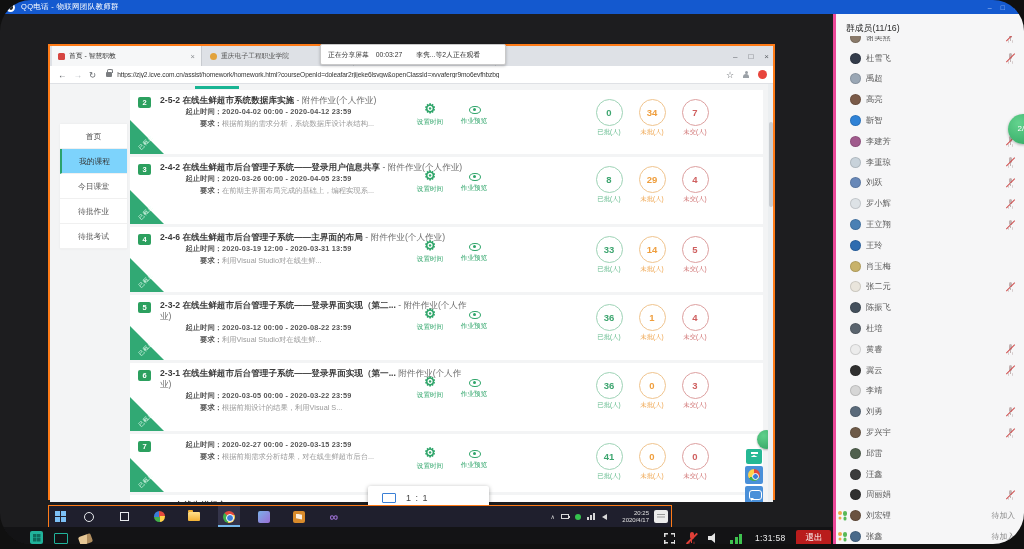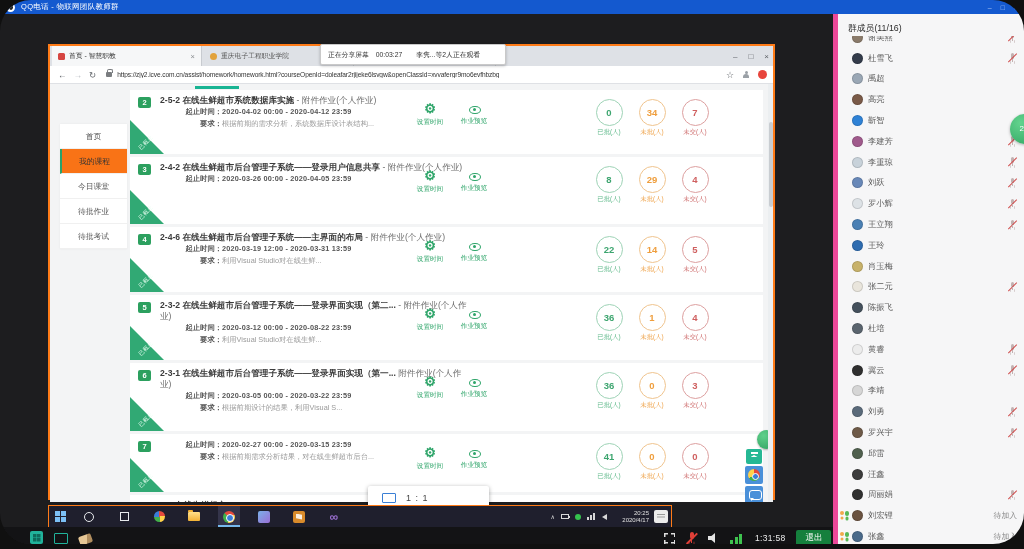--- a/index.html
+++ b/index.html
@@ -45,21 +45,21 @@
   .profile-dot { width:9px; height:9px; border-radius:50%; background:#e8453c; }
 
   
   .content { position:relative; height:418px; background:#f3f4f5; overflow:hidden; }
   .teal-bar { position:absolute; left:145px; top:2px; width:44px; height:3px; background:#19b493; }
   .scrollbar { position:absolute; right:0; top:0; width:5px; height:100%; background:#eceff1; }
   .scroll-thumb { position:absolute; right:0.5px; top:38px; width:4px; height:85px; background:#c9cdd1; border-radius:2px; }
 
   .sidenav { position:absolute; left:10px; top:40px; width:67px; background:#fff; box-shadow:0 0 2px rgba(0,0,0,.06); }
   .nav-item { height:25px; line-height:25px; text-align:center; font-size:7.8px; color:#555; border-bottom:1px solid #f0f0f0; }
-  .nav-item.active { background:#f97316; border-left:2px solid #2ba26b; color:#333; }
+  .nav-item.active { background:#7dd3fc; border-left:2px solid #2ba26b; color:#333; }
 
   .cards { position:absolute; left:80px; top:6px; width:633px; }
   .card { position:relative; background:#fff; margin-bottom:3px; overflow:hidden; padding:5px 0 0 30px; }
   .badge { position:absolute; left:8px; top:7px; width:13px; height:11px; background:#2ca05f; border-radius:2px; color:#fff; font-size:7.5px; font-weight:bold; text-align:center; line-height:11px; }
   .c-title { width:312px; font-size:8.6px; font-weight:bold; color:#3c3c3c; line-height:11px; }
   .c-suffix { color:#6d6d6d; font-weight:normal; }
   .line { margin-left:18px; font-size:7.3px; line-height:11.5px; width:300px; white-space:nowrap; overflow:hidden; }
   .lbl { display:inline-block; width:44px; text-align:right; font-weight:bold; color:#555; }
   .val-date { color:#555; font-weight:bold; letter-spacing:.2px; }
   .val-req { color:#9a9a9a; }
@@ -162,24 +162,24 @@
   .mic-muted::after { content:''; position:absolute; left:5px; top:7px; width:1.2px; height:4px; background:#e04038; box-shadow:-2.5px 2.5px 0 -0.2px #e04038, 2.5px 2.5px 0 -0.2px #e04038; }
   .mic-muted .slash { position:absolute; left:5px; top:-1px; width:1.5px; height:15px; background:#e04038; transform:rotate(45deg); }
   .spk { width:11px; height:10px; position:relative; }
   .spk::before { content:''; position:absolute; left:0; top:2.8px; width:3.5px; height:4.5px; background:#e4e4e4; }
   .spk::after { content:''; position:absolute; left:1px; top:0; width:0; height:0; border-right:6px solid #e4e4e4; border-top:5px solid transparent; border-bottom:5px solid transparent; }
   .sig { width:14px; height:11px; background:
      linear-gradient(#3ec34f,#3ec34f) 0 100%/3px 4px,
      linear-gradient(#3ec34f,#3ec34f) 4.5px 100%/3px 7px,
      linear-gradient(#3ec34f,#3ec34f) 9px 100%/3px 10px; background-repeat:no-repeat; }
   .call-timer { color:#ededed; font-size:8.5px; letter-spacing:.3px; }
-  .exit-btn { background:#15803d; color:#fff; font-size:8.5px; padding:2.5px 9px; border-radius:2px; }
-
-  
-  .members { position:absolute; left:833px; top:14px; width:191px; height:535px; background:#f6f6f7; border-left:5px solid #ec4899; overflow:hidden; }
+  .exit-btn { background:#b91c1c; color:#fff; font-size:8.5px; padding:2.5px 9px; border-radius:2px; }
+
+  
+  .members { position:absolute; left:833px; top:14px; width:191px; height:535px; background:#f6f6f7; border-left:3px solid #ec4899; overflow:hidden; }
   .m-header { position:absolute; left:10px; top:6px; height:16px; line-height:16px; font-size:8.8px; color:#2b2b2b; background:#f6f6f7; width:170px; z-index:3; }
   .m-list { position:absolute; left:0; top:13px; width:191px; }
   .m-row { height:20.8px; display:flex; align-items:center; position:relative; padding-left:14px; }
   .m-row.pending { padding-left:2px; }
   .pend-ic { width:10px; height:9px; position:relative; margin-right:2px; flex:0 0 auto; }
   .pend-ic::before { content:''; position:absolute; left:0; top:0; width:4px; height:4px; border-radius:50%; background:#f0a94c; box-shadow:0 5px 0 -0.5px #f0a94c; }
   .pend-ic::after { content:''; position:absolute; left:4.5px; top:0; width:4.5px; height:4.5px; border-radius:50%; background:#58b957; box-shadow:0 5px 0 -0.5px #58b957; }
   .m-avatar { width:11px; height:11px; border-radius:50%; flex:0 0 auto; border:0.5px solid rgba(0,0,0,.12); }
   .m-name { font-size:8.3px; color:#5a5a5a; margin-left:5px; white-space:nowrap; }
   .m-right { position:absolute; right:12px; display:flex; align-items:center; }
@@ -287,20 +287,21 @@
                 <div class="stat st-r">
                   <div class="circle">7</div>
                   <div class="s-lbl">未交(人)</div>
                 </div>
               </div>
             </div>
             <div class="card" style="height: 67px;">
               <span class="badge">3</span>
               <div class="c-title"><span>2-4-2 在线生鲜超市后台管理子系统——登录用户信息共享</span><span class="c-suffix"> - 附件作业(个人作业)</span></div>
               <div class="line"><span class="lbl">起止时间：</span><span class="val-date">2020-03-26 00:00 - 2020-04-05 23:59</span></div>
+              <div class="line"><span class="lbl">要求：</span><span class="val-req">在前期主界面布局完成的基础上，编程实现系...</span></div>
               <div class="ribbon">
                 <span>已截止</span>
               </div>
               <div class="action act-time">
                 <span class="gear">⚙</span>
                 <div class="a-lbl">设置时间</div>
               </div>
               <div class="action act-prev">
                 <span class="eye"></span>
                 <div class="a-lbl">作业预览</div>
@@ -331,21 +332,21 @@
               <div class="action act-time">
                 <span class="gear">⚙</span>
                 <div class="a-lbl">设置时间</div>
               </div>
               <div class="action act-prev">
                 <span class="eye"></span>
                 <div class="a-lbl">作业预览</div>
               </div>
               <div class="stats">
                 <div class="stat st-g">
-                  <div class="circle">22</div>
+                  <div class="circle">33</div>
                   <div class="s-lbl">已批(人)</div>
                 </div>
                 <div class="stat st-o">
                   <div class="circle">14</div>
                   <div class="s-lbl">未批(人)</div>
                 </div>
                 <div class="stat st-r">
                   <div class="circle">5</div>
                   <div class="s-lbl">未交(人)</div>
                 </div>

